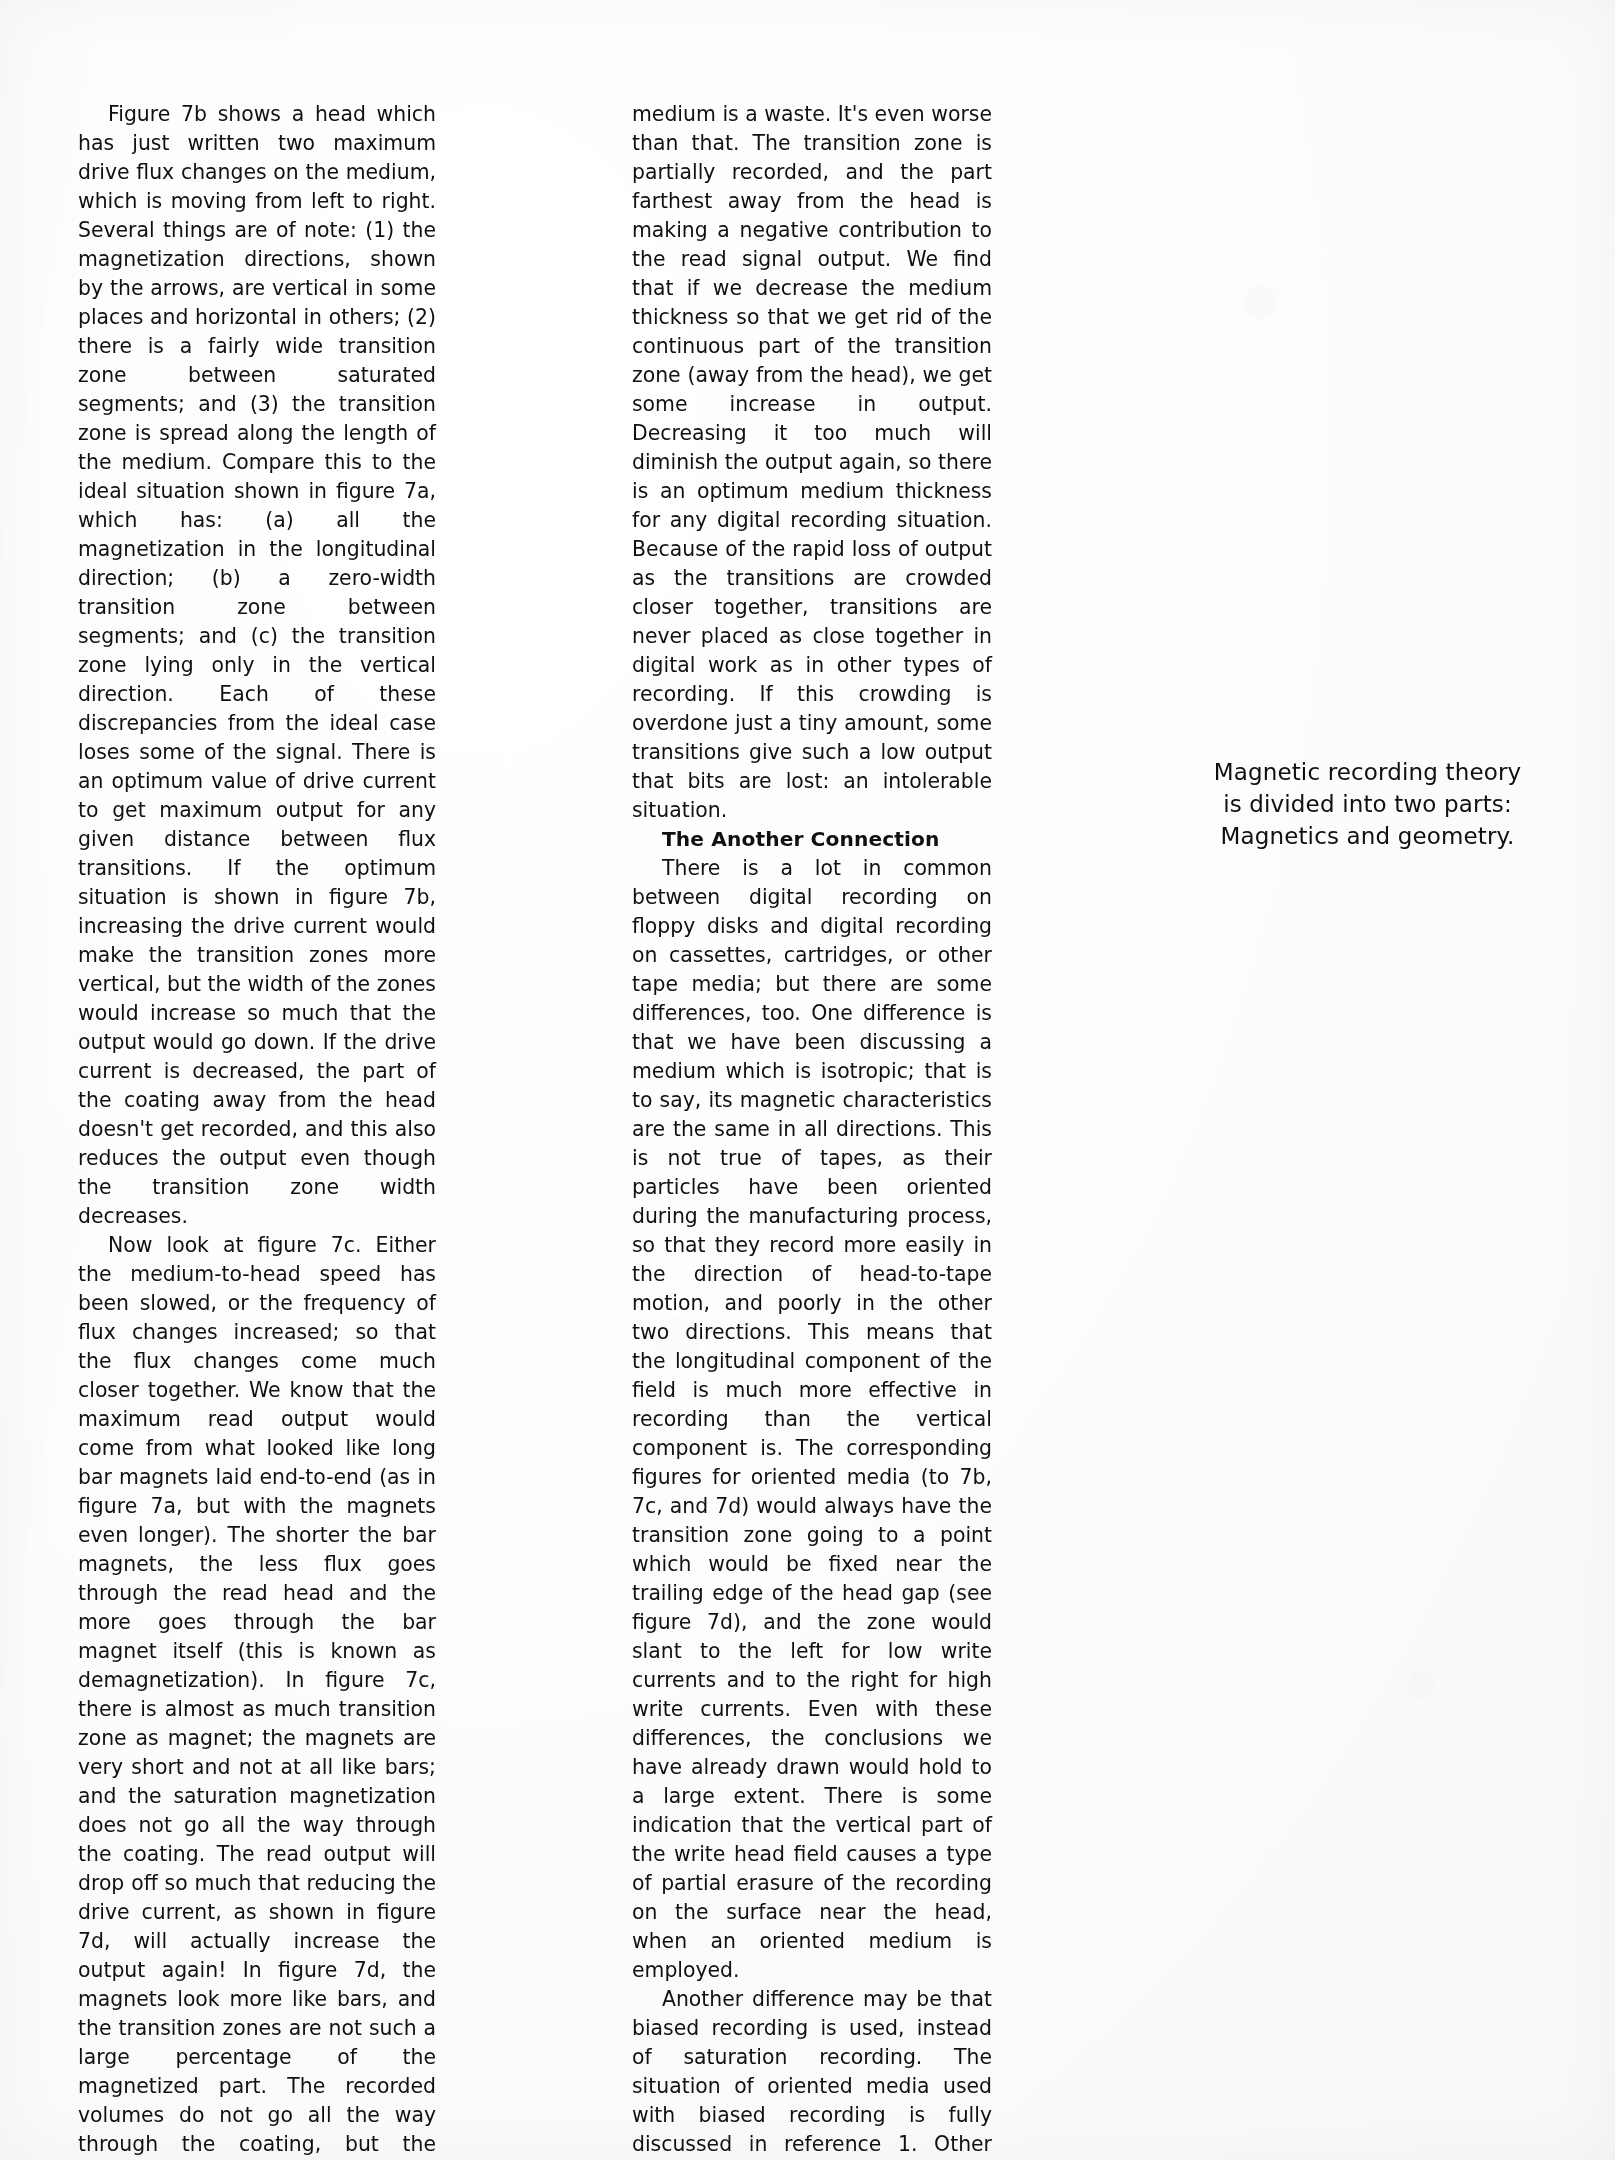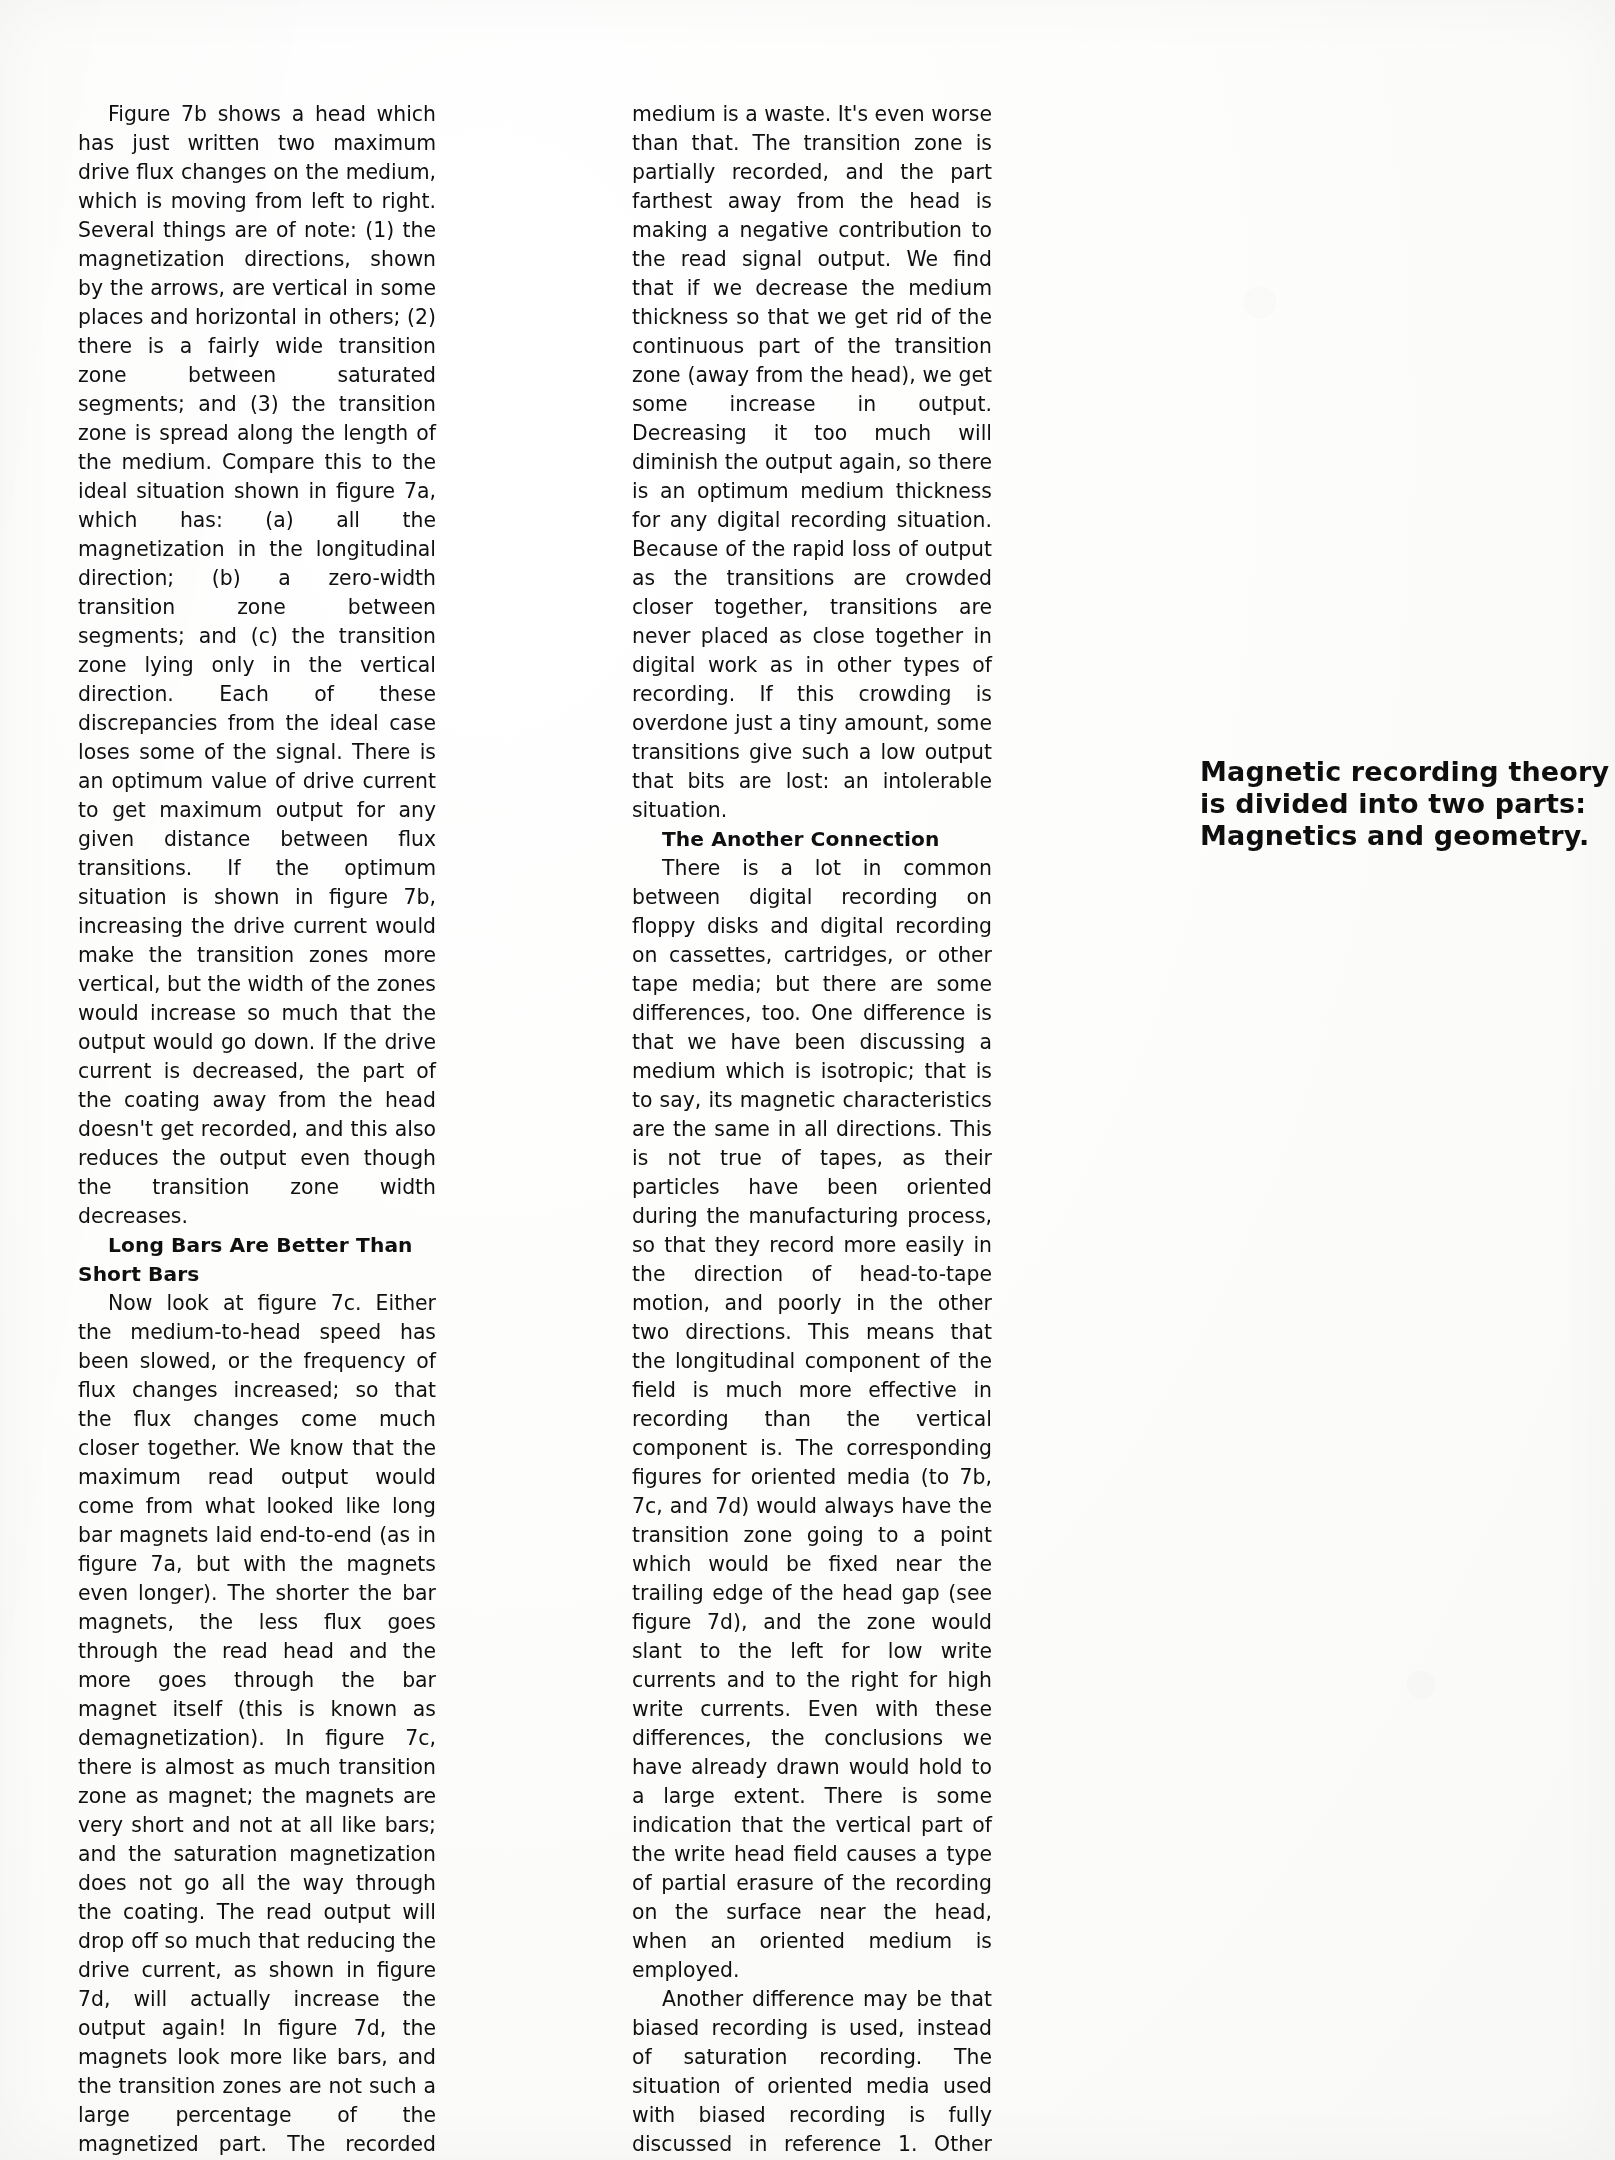--- a/index.html
+++ b/index.html
@@ -90,25 +90,25 @@
     letter-spacing: 0.1px;
   }
 
   
   .pullquote {
     position: absolute;
     left: 1200px;
     top: 756px;
     width: 335px;
     font-family: "DejaVu Sans", sans-serif;
-    font-weight: bold;
-    font-size: 27px;
+    font-weight: normal;
+    font-size: 23px;
     line-height: 32px;
     color: #131313;
-    text-align: left;
+    text-align: center;
     letter-spacing: 0.15px;
   }
   .pullquote .pq-line { display: block; white-space: nowrap; }
 
   
   .folio {
     position: absolute;
     left: 0;
     top: 2053px;
     width: 1615px;
@@ -130,21 +130,20 @@
 
 <div class="page-sheet">
   <div class="paper-grain"></div>
   <div class="edge-shade"></div>
 
   <div class="content ink">
 
     <div class="col" id="col-left">
       <p>Figure 7b shows a head which has just written two maximum drive flux changes on the medium, which is moving from left to right. Several things are of note: (1) the magnetization directions, shown by the arrows, are vertical in some places and horizontal in others; (2) there is a fairly wide transition zone between saturated segments; and (3) the transition zone is spread along the length of the medium. Compare this to the ideal situation shown in figure 7a, which has: (a) all the magnetization in the longitudinal direction; (b) a zero-width transition zone between segments; and (c) the transition zone lying only in the vertical direction. Each of these discrepancies from the ideal case loses some of the signal. There is an optimum value of drive current to get maximum output for any given distance between flux transitions. If the optimum situation is shown in figure 7b, increasing the drive current would make the transition zones more vertical, but the width of the zones would increase so much that the output would go down. If the drive current is decreased, the part of the coating away from the head doesn't get recorded, and this also reduces the output even though the transition zone width decreases.</p>
 
-      <p class="section-head">Long Bars Are Better Than Short Bars</p>
 
       <p>Now look at figure 7c. Either the medium-to-head speed has been slowed, or the frequency of flux changes increased; so that the flux changes come much closer together. We know that the maximum read output would come from what looked like long bar magnets laid end-to-end (as in figure 7a, but with the magnets even longer). The shorter the bar magnets, the less flux goes through the read head and the more goes through the bar magnet itself (this is known as demagnetization). In figure 7c, there is almost as much transition zone as magnet; the magnets are very short and not at all like bars; and the saturation magnetization does not go all the way through the coating. The read output will drop off so much that reducing the drive current, as shown in figure 7d, will actually increase the output again! In figure 7d, the magnets look more like bars, and the transition zones are not such a large percentage of the magnetized part. The recorded volumes do not go all the way through the coating, but the recorded part far from the head in figure 7c was out of phase with the recorded part near the head. It was really subtracting from the signal, so loss of that part actually increases the read output.</p>
 
     </div>
 
     <div class="col" id="col-right">
       <p class="noindent">medium is a waste. It's even worse than that. The transition zone is partially recorded, and the part farthest away from the head is making a negative contribution to the read signal output. We find that if we decrease the medium thickness so that we get rid of the continuous part of the transition zone (away from the head), we get some increase in output. Decreasing it too much will diminish the output again, so there is an optimum medium thickness for any digital recording situation. Because of the rapid loss of output as the transitions are crowded closer together, transitions are never placed as close together in digital work as in other types of recording. If this crowding is overdone just a tiny amount, some transitions give such a low output that bits are lost: an intolerable situation.</p>
 
       <p class="section-head">The Another Connection</p>
 

